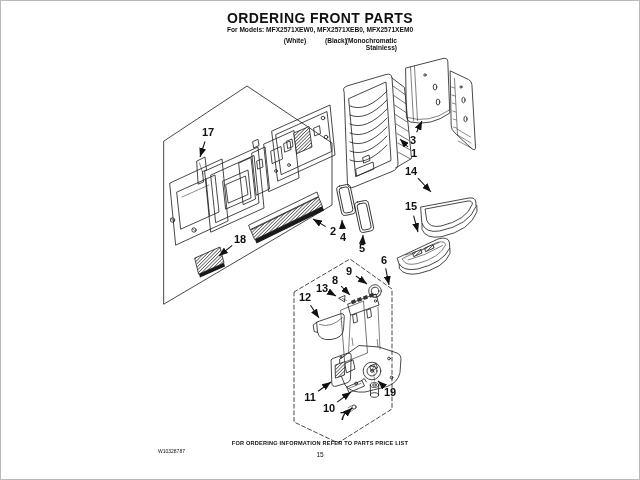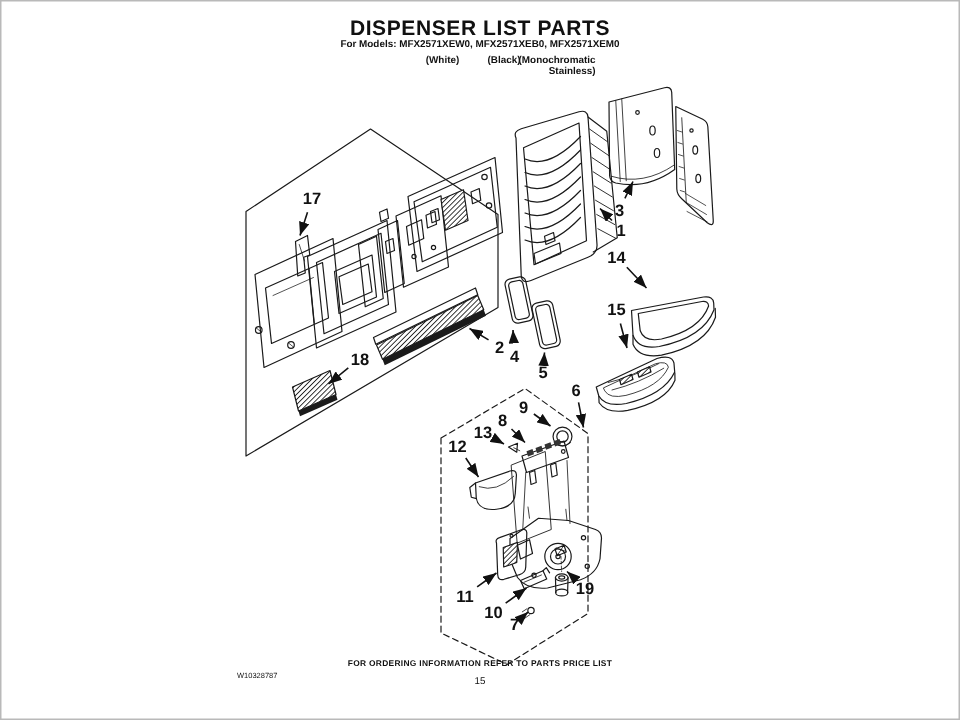--- a/index.html
+++ b/index.html
@@ -21,21 +21,21 @@
   svg{position:absolute;left:0;top:0;}
   .callout-num{font-family:"Liberation Sans",sans-serif;font-weight:bold;font-size:11px;
                fill:#111;text-anchor:middle;}
   .callout-line{stroke:#111;stroke-width:1.05;fill:none;}
 </style>
 </head>
 <body>
 
 <div class="page">
 
-  <div class="hdr-title">DISPENSER LIST PARTS</div>
+  <div class="hdr-title">ORDERING FRONT PARTS</div>
   <div class="hdr-models">For Models: MFX2571XEW0, MFX2571XEB0, MFX2571XEM0</div>
   <span class="fin fin-white">(White)</span>
   <span class="fin fin-black">(Black)</span>
   <span class="fin fin-mono"><span>(Monochromatic</span><br><span>Stainless)</span></span>
 
   <svg id="diagram-svg" width="640" height="480" viewBox="0 0 640 480">
     <defs>
       <pattern id="hatch" patternUnits="userSpaceOnUse" width="2.4" height="2.4" patternTransform="rotate(45)">
         <rect width="2.4" height="2.4" fill="#ffffff"></rect>
         <line x1="0" y1="0" x2="0" y2="2.4" stroke="#222" stroke-width="1.2"></line>

